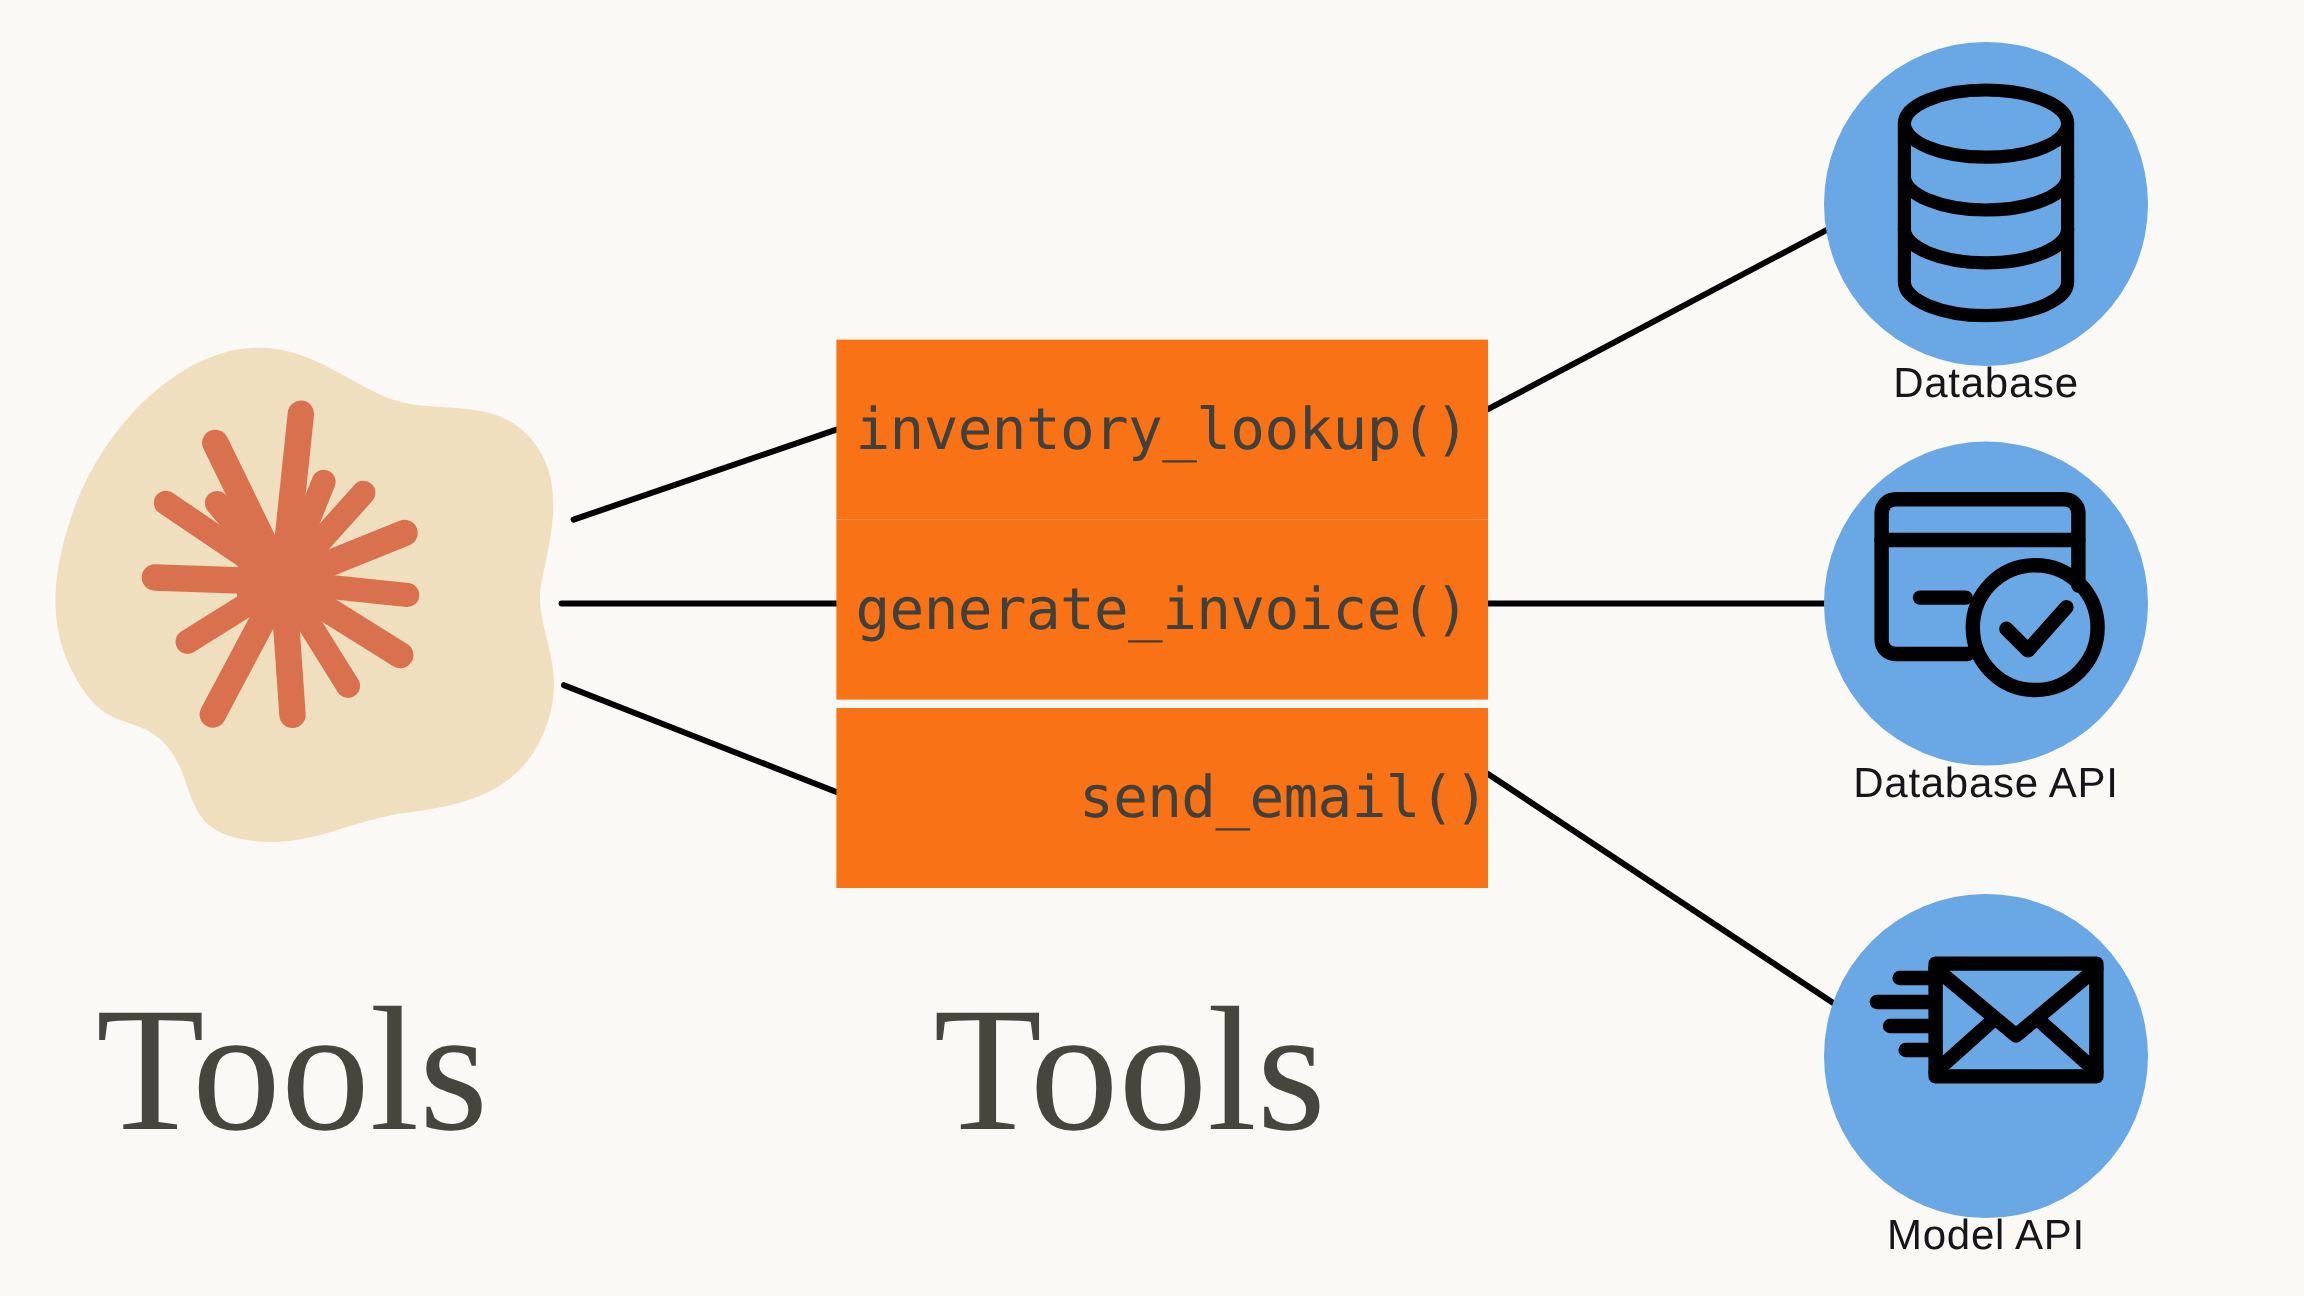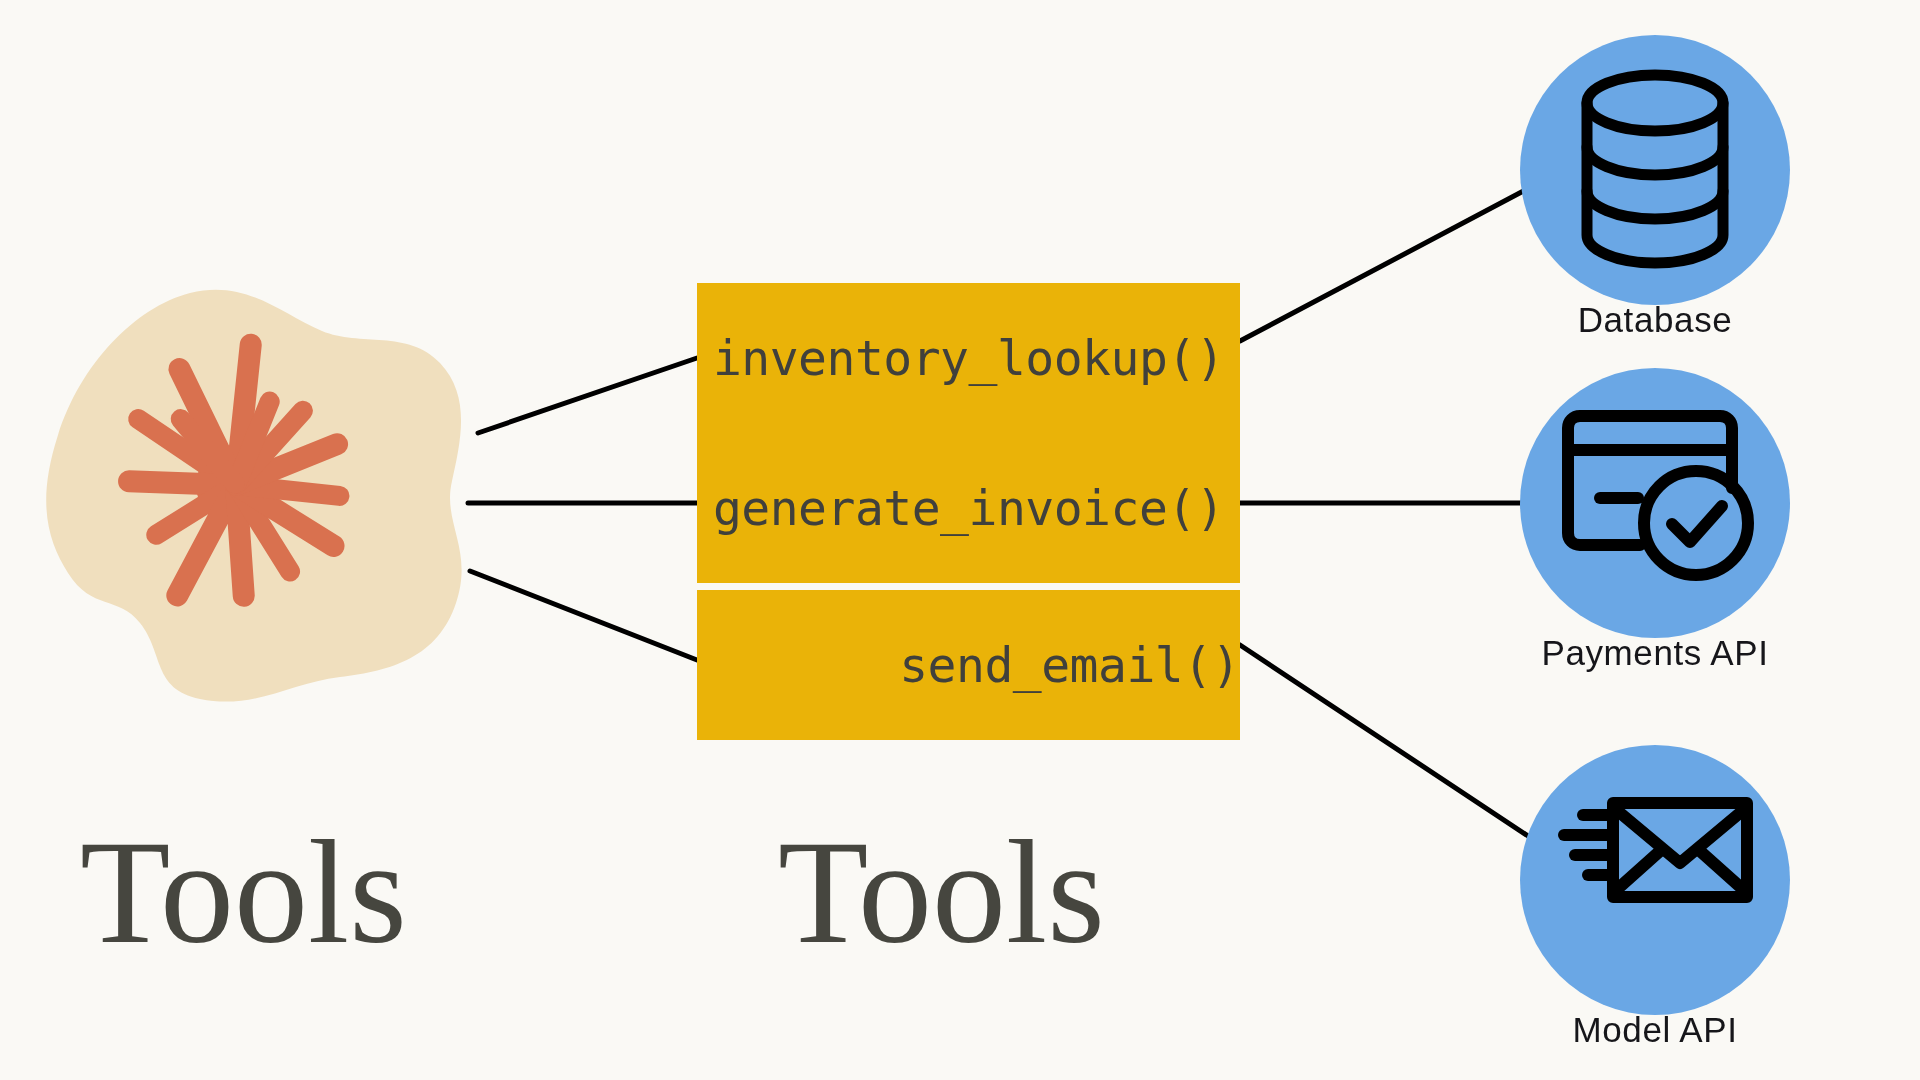--- a/index.html
+++ b/index.html
@@ -34,21 +34,21 @@
     left: 0; top: 0;
     width: 430px;
     height: 420px;
   }
   
   .tool-box {
     position: absolute;
     left: 697px;
     width: 543px;
     height: 150px;
-    background: #eab308;
+    background: #f97316;
     display: flex;
     align-items: center;
     justify-content: center;
   }
   .tool-box-label {
     font-family: "DejaVu Sans Mono", "Liberation Mono", monospace;
     font-size: 48px;
     color: #40403c;
     letter-spacing: -0.5px;
     white-space: nowrap;
@@ -179,21 +179,21 @@
     <div class="endpoint-circle"></div>
     <svg class="endpoint-icon" viewBox="0 0 270 270">
       <g fill="none" stroke="#000000" stroke-width="12" stroke-linecap="round" stroke-linejoin="round">
         <path d="M212 120 L212 60 C212 53, 207 48, 200 48 L60 48 C53 48, 48 53, 48 60 L48 165 C48 172, 53 177, 60 177 L120 177"></path>
         <line x1="48" y1="82" x2="212" y2="82"></line>
         <line x1="80" y1="130" x2="118" y2="130"></line>
         <circle cx="176" cy="155" r="52"></circle>
         <polyline points="152,156 170,174 202,138"></polyline>
       </g>
     </svg>
-    <div class="endpoint-caption">Payments API</div>
+    <div class="endpoint-caption">Database API</div>
   </div>
 
   <div class="endpoint" id="endpoint-2">
     <div class="endpoint-circle"></div>
     <svg class="endpoint-icon" viewBox="0 0 270 270">
       <g fill="none" stroke="#000000" stroke-width="12" stroke-linecap="round" stroke-linejoin="round">
         <rect x="93" y="58" width="134" height="94"></rect>
         <polyline points="93,62 160,118 227,62"></polyline>
         <line x1="93" y1="148" x2="140" y2="106"></line>
         <line x1="227" y1="148" x2="180" y2="106"></line>

